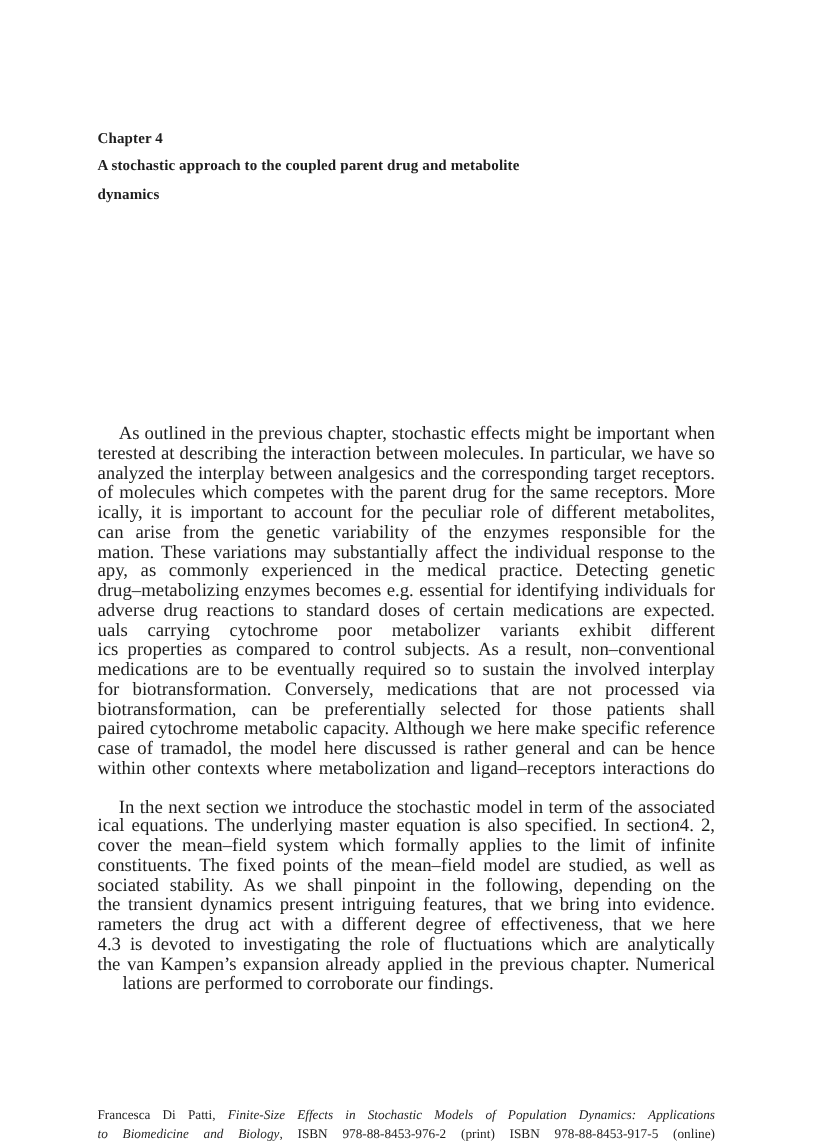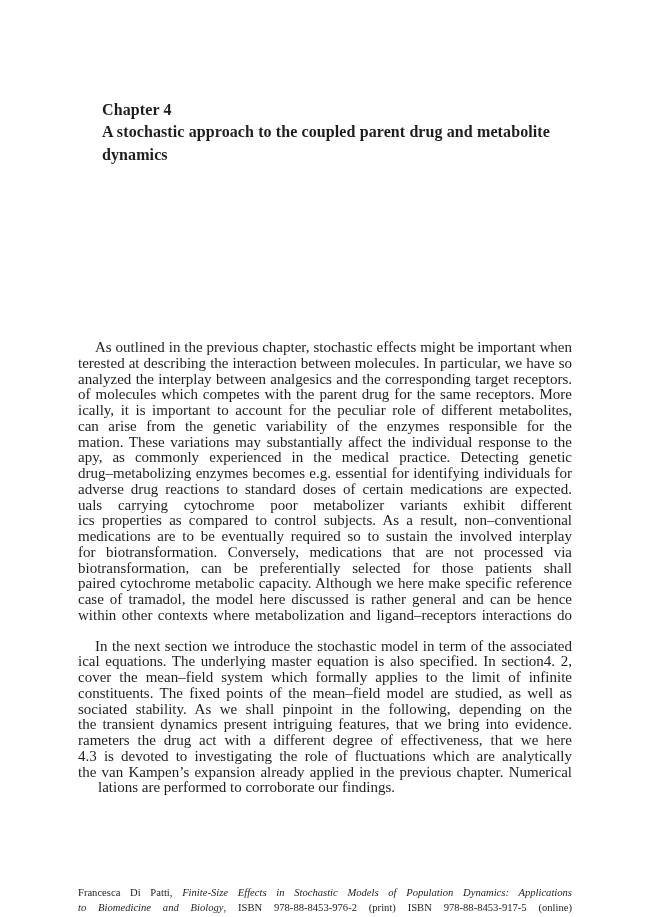--- a/index.html
+++ b/index.html
@@ -20,24 +20,23 @@
     inset: 0;
     background: #ffffff;
   }
   
   .heading {
     position: absolute;
     left: 78px;
     top: 99px;
     width: 540px;
     font-weight: 700;
-    font-size: 16px;
+    font-size: 12px;
     line-height: 22.4px;
     letter-spacing: 0.1px;
-    margin-left: 24px;
   }
   .heading div {
     white-space: nowrap;
   }
   
   .content {
     position: absolute;
     left: 78px;
     top: 340px;
     width: 494px;

